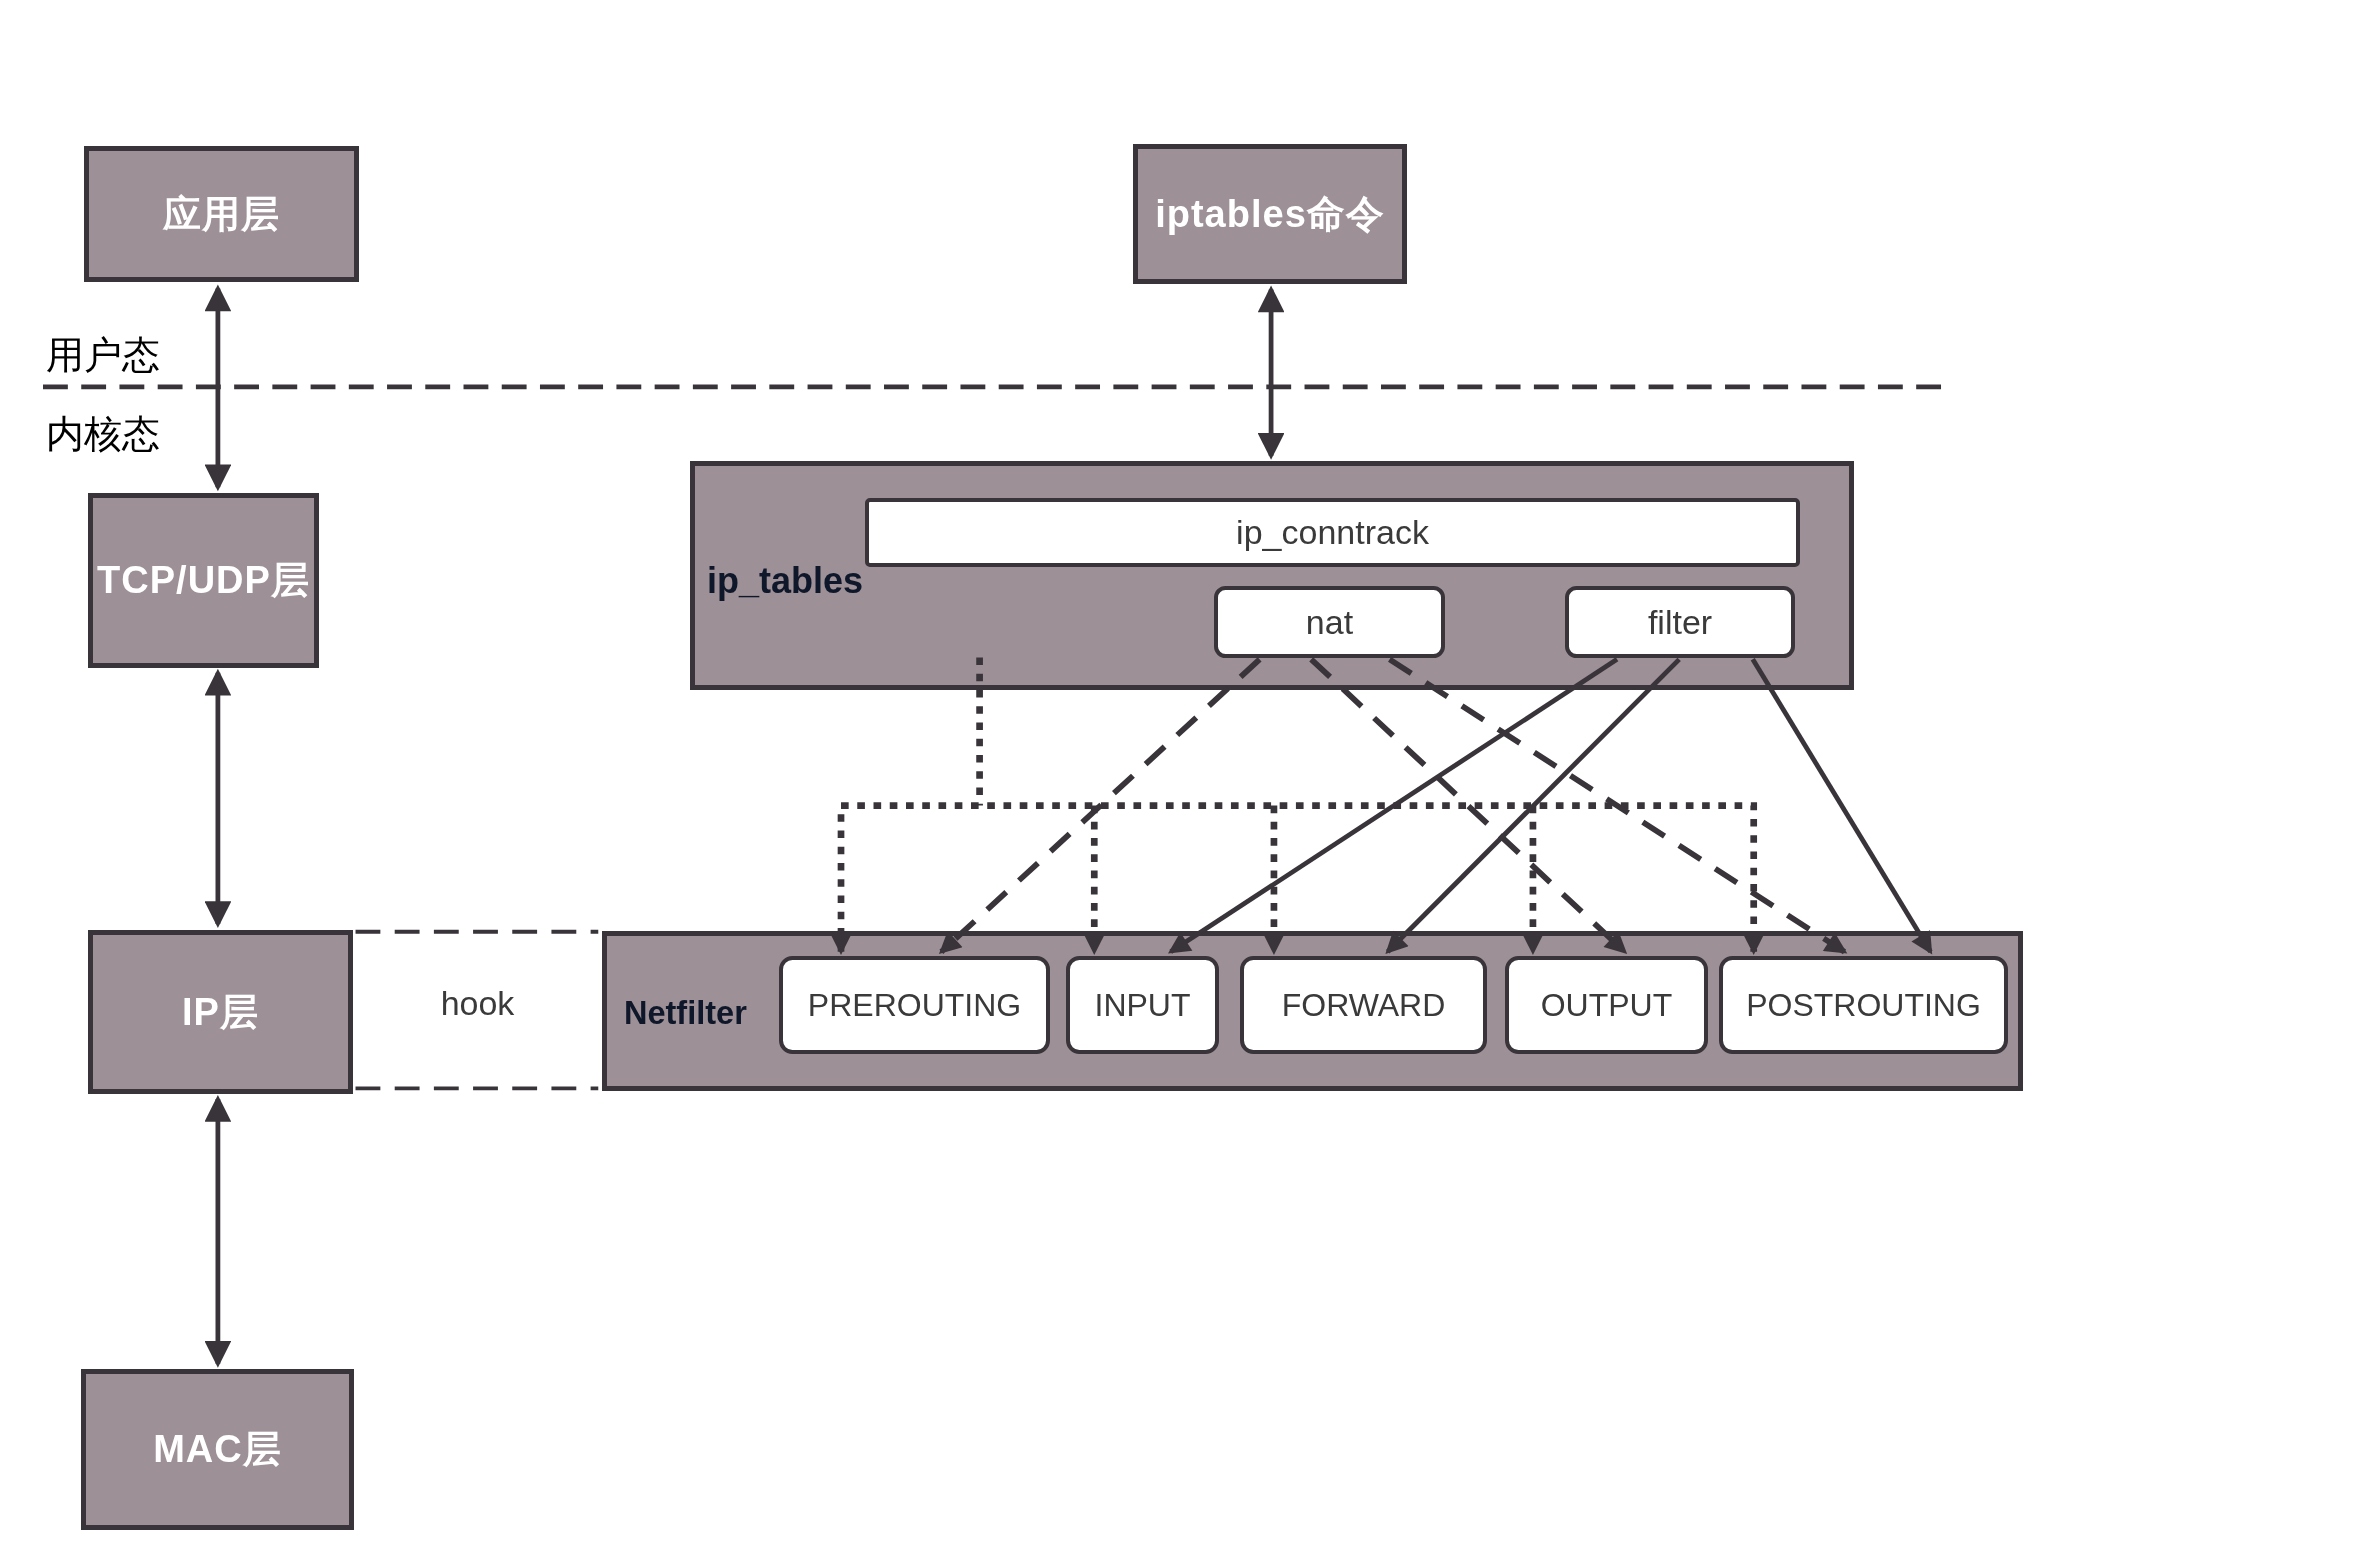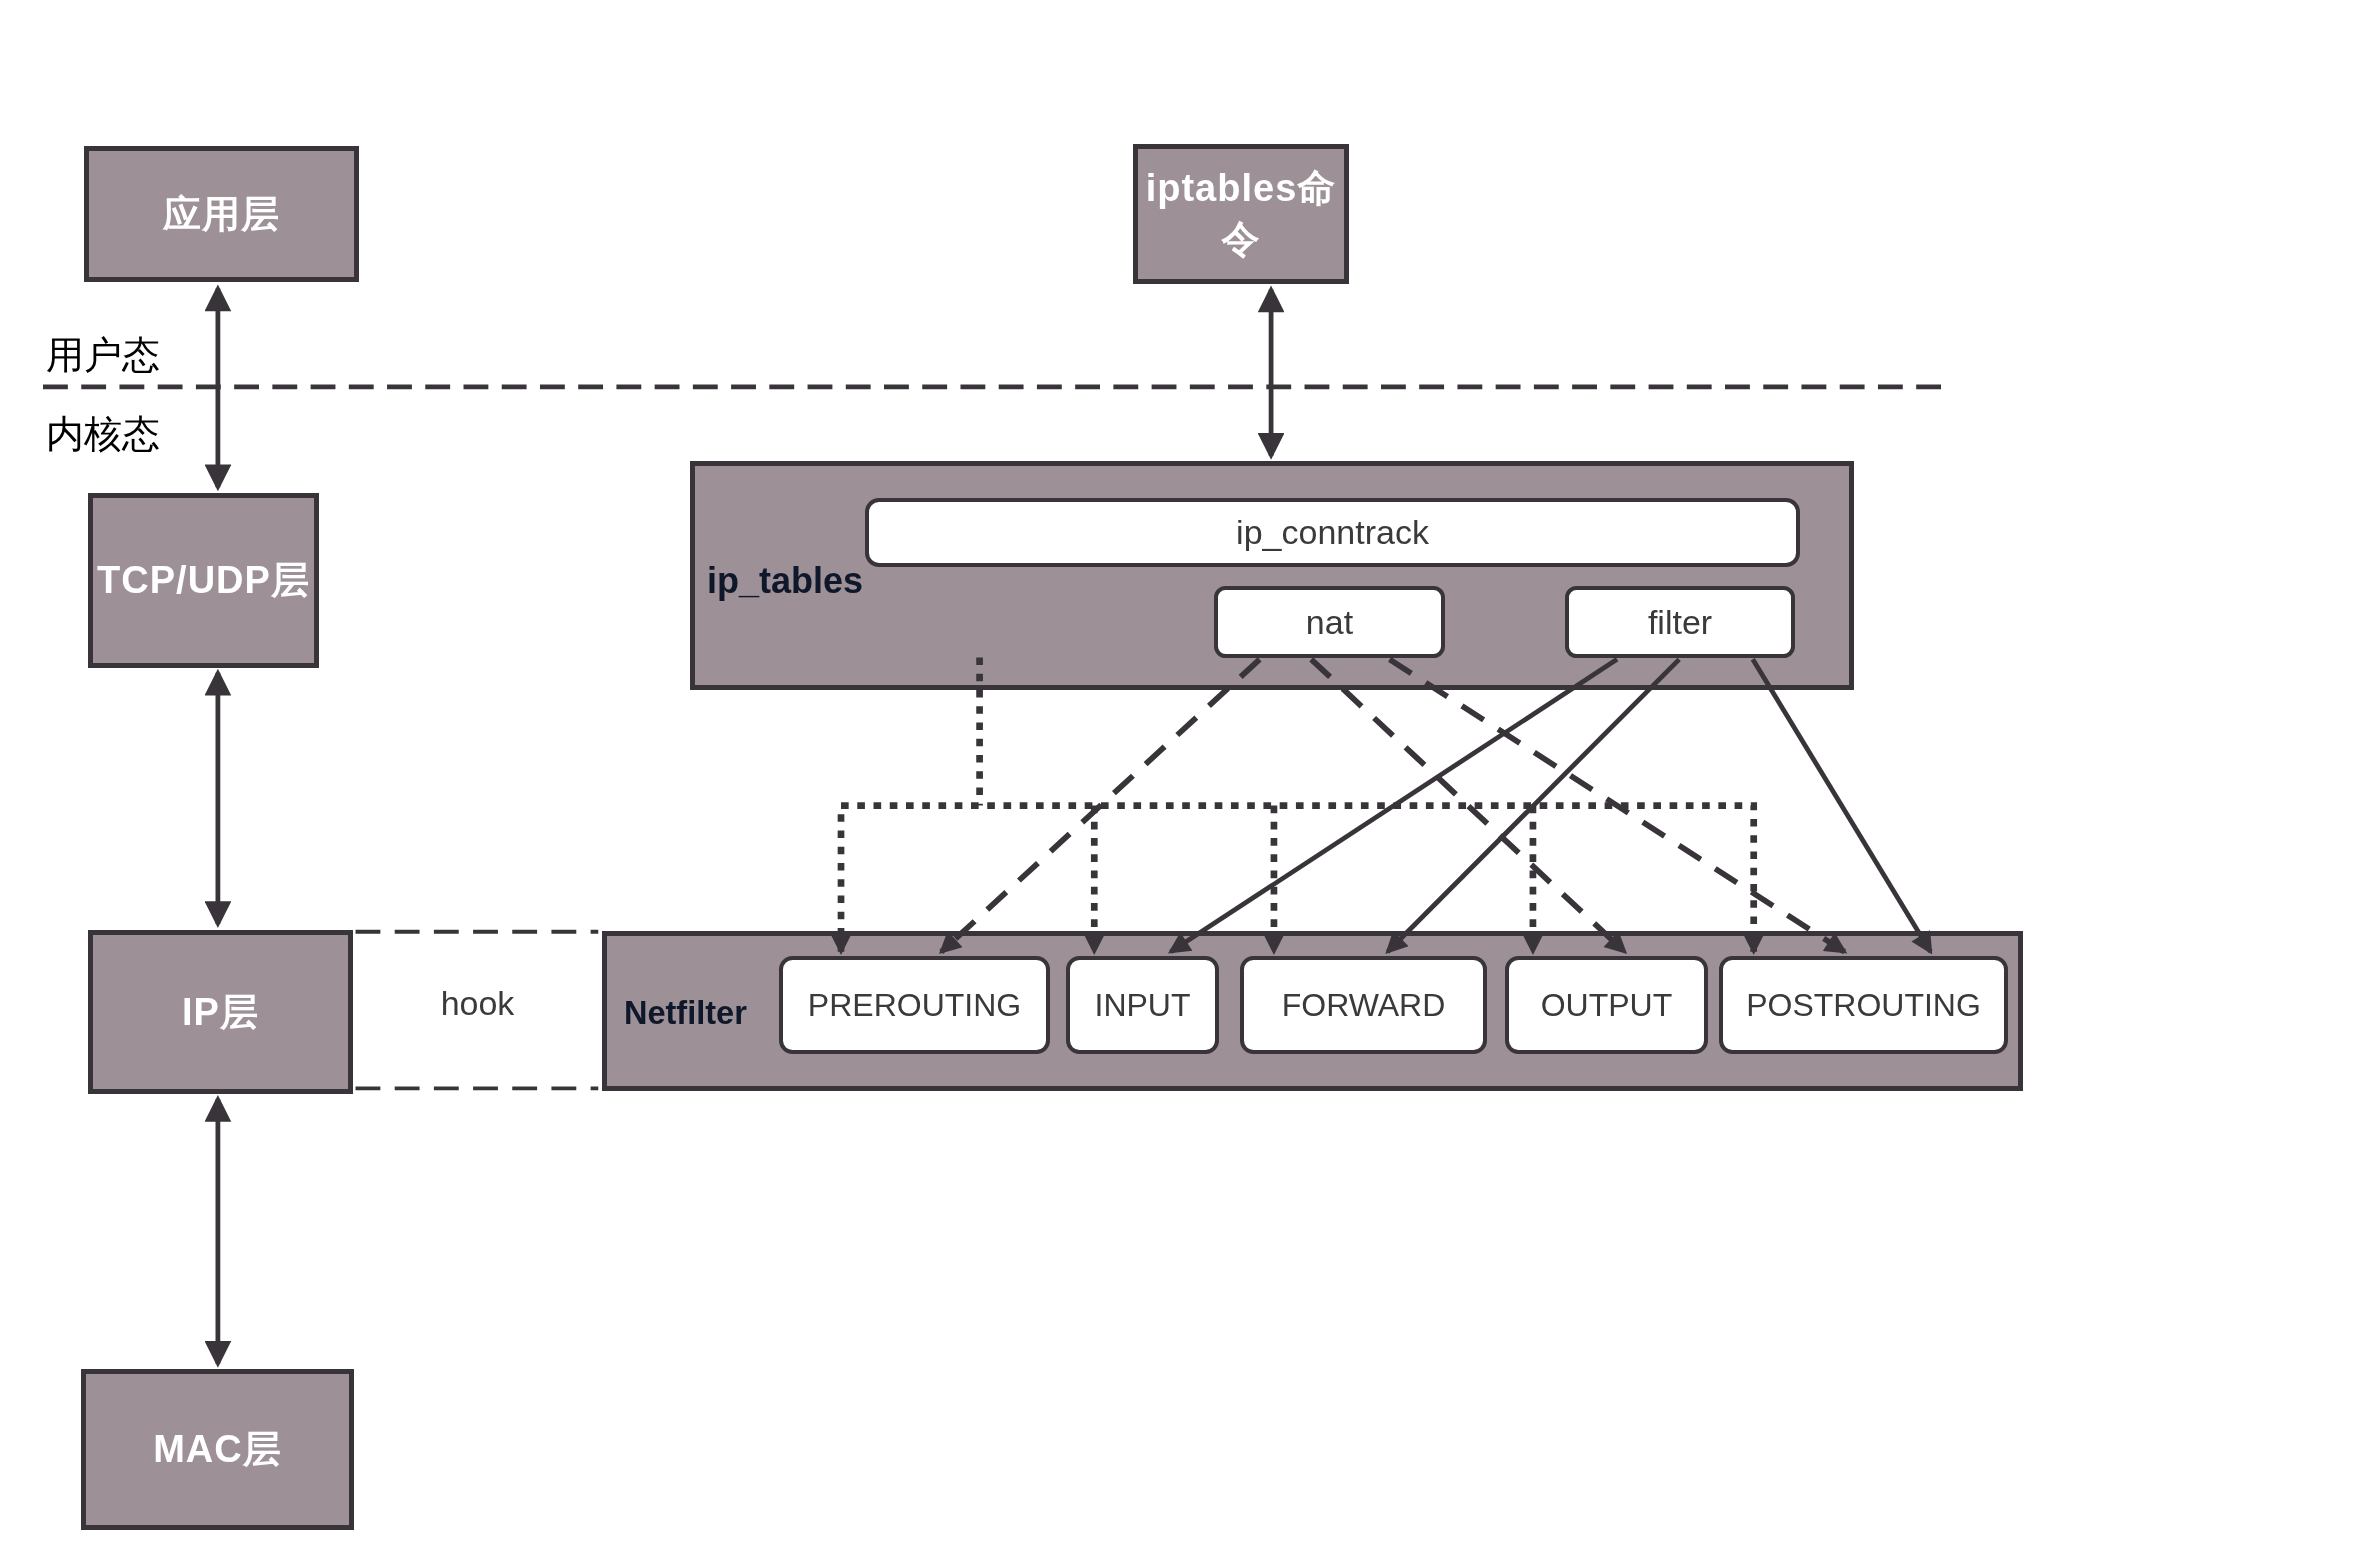--- a/index.html
+++ b/index.html
@@ -40,27 +40,27 @@
   <div class="gbox" style="left:88px;top:894px;width:265px;height:164px;">
     <span>IP层</span>
   </div>
   <div class="gbox" style="left:81px;top:1333px;width:273px;height:161px;">
     <span>MAC层</span>
   </div>
 
   <div class="modelabel" style="left:46px;top:294px;">用户态</div>
   <div class="modelabel" style="left:46px;top:373px;">内核态</div>
 
-  <div class="gbox" style="left:1133px;top:108px;width:216px;height:140px;text-align:center;">
+  <div class="gbox" style="left:1133px;top:108px;width:274px;height:140px;">
     <span>iptables命令</span>
   </div>
 
   <div class="gbox container" style="left:690px;top:425px;width:1164px;height:229px;"></div>
   <div class="floatlabel" style="left:707px;top:524px;font-size:36px;">ip_tables</div>
-  <div class="wbox" style="left:865px;top:462px;width:935px;height:69px;border-radius:14px;">
+  <div class="wbox" style="left:865px;top:462px;width:935px;height:69px;border-radius:5px;">
     <span>ip_conntrack</span>
   </div>
   <div class="wbox" style="left:1214px;top:550px;width:231px;height:72px;">
     <span>nat</span>
   </div>
   <div class="wbox" style="left:1565px;top:550px;width:230px;height:72px;">
     <span>filter</span>
   </div>
 
   <div class="hooklabel" style="left:363px;top:948px;width:229px;">hook</div>

